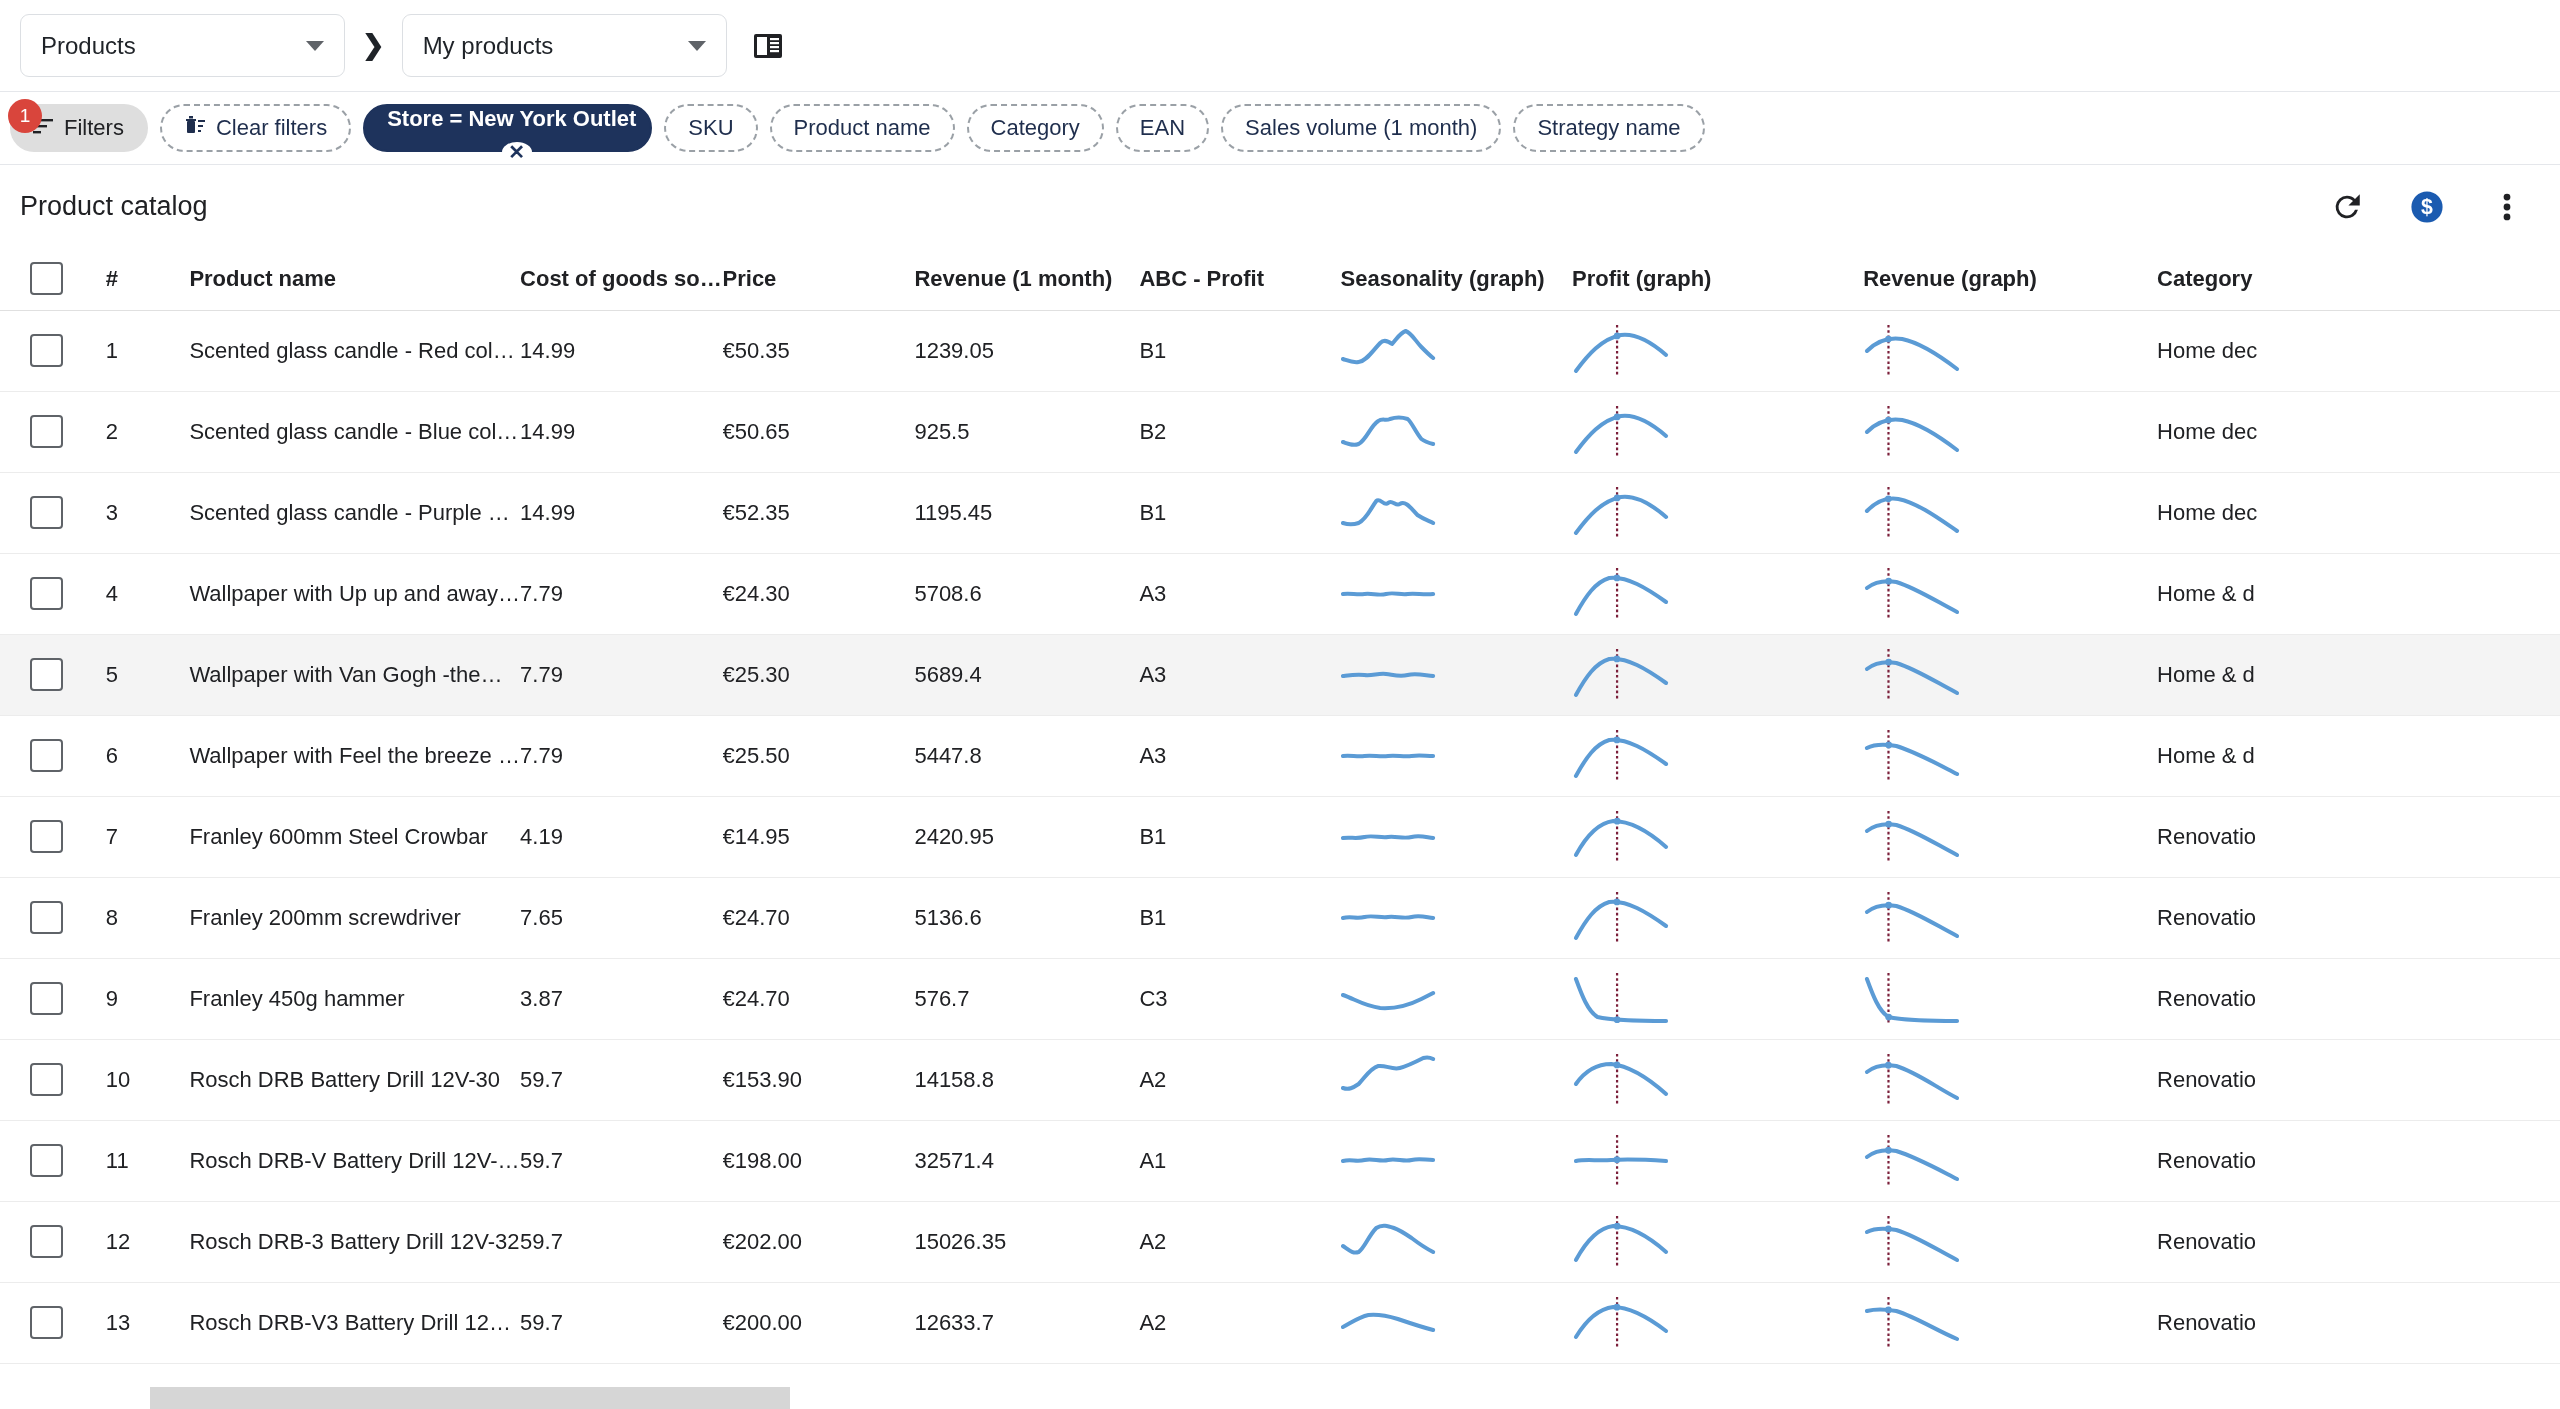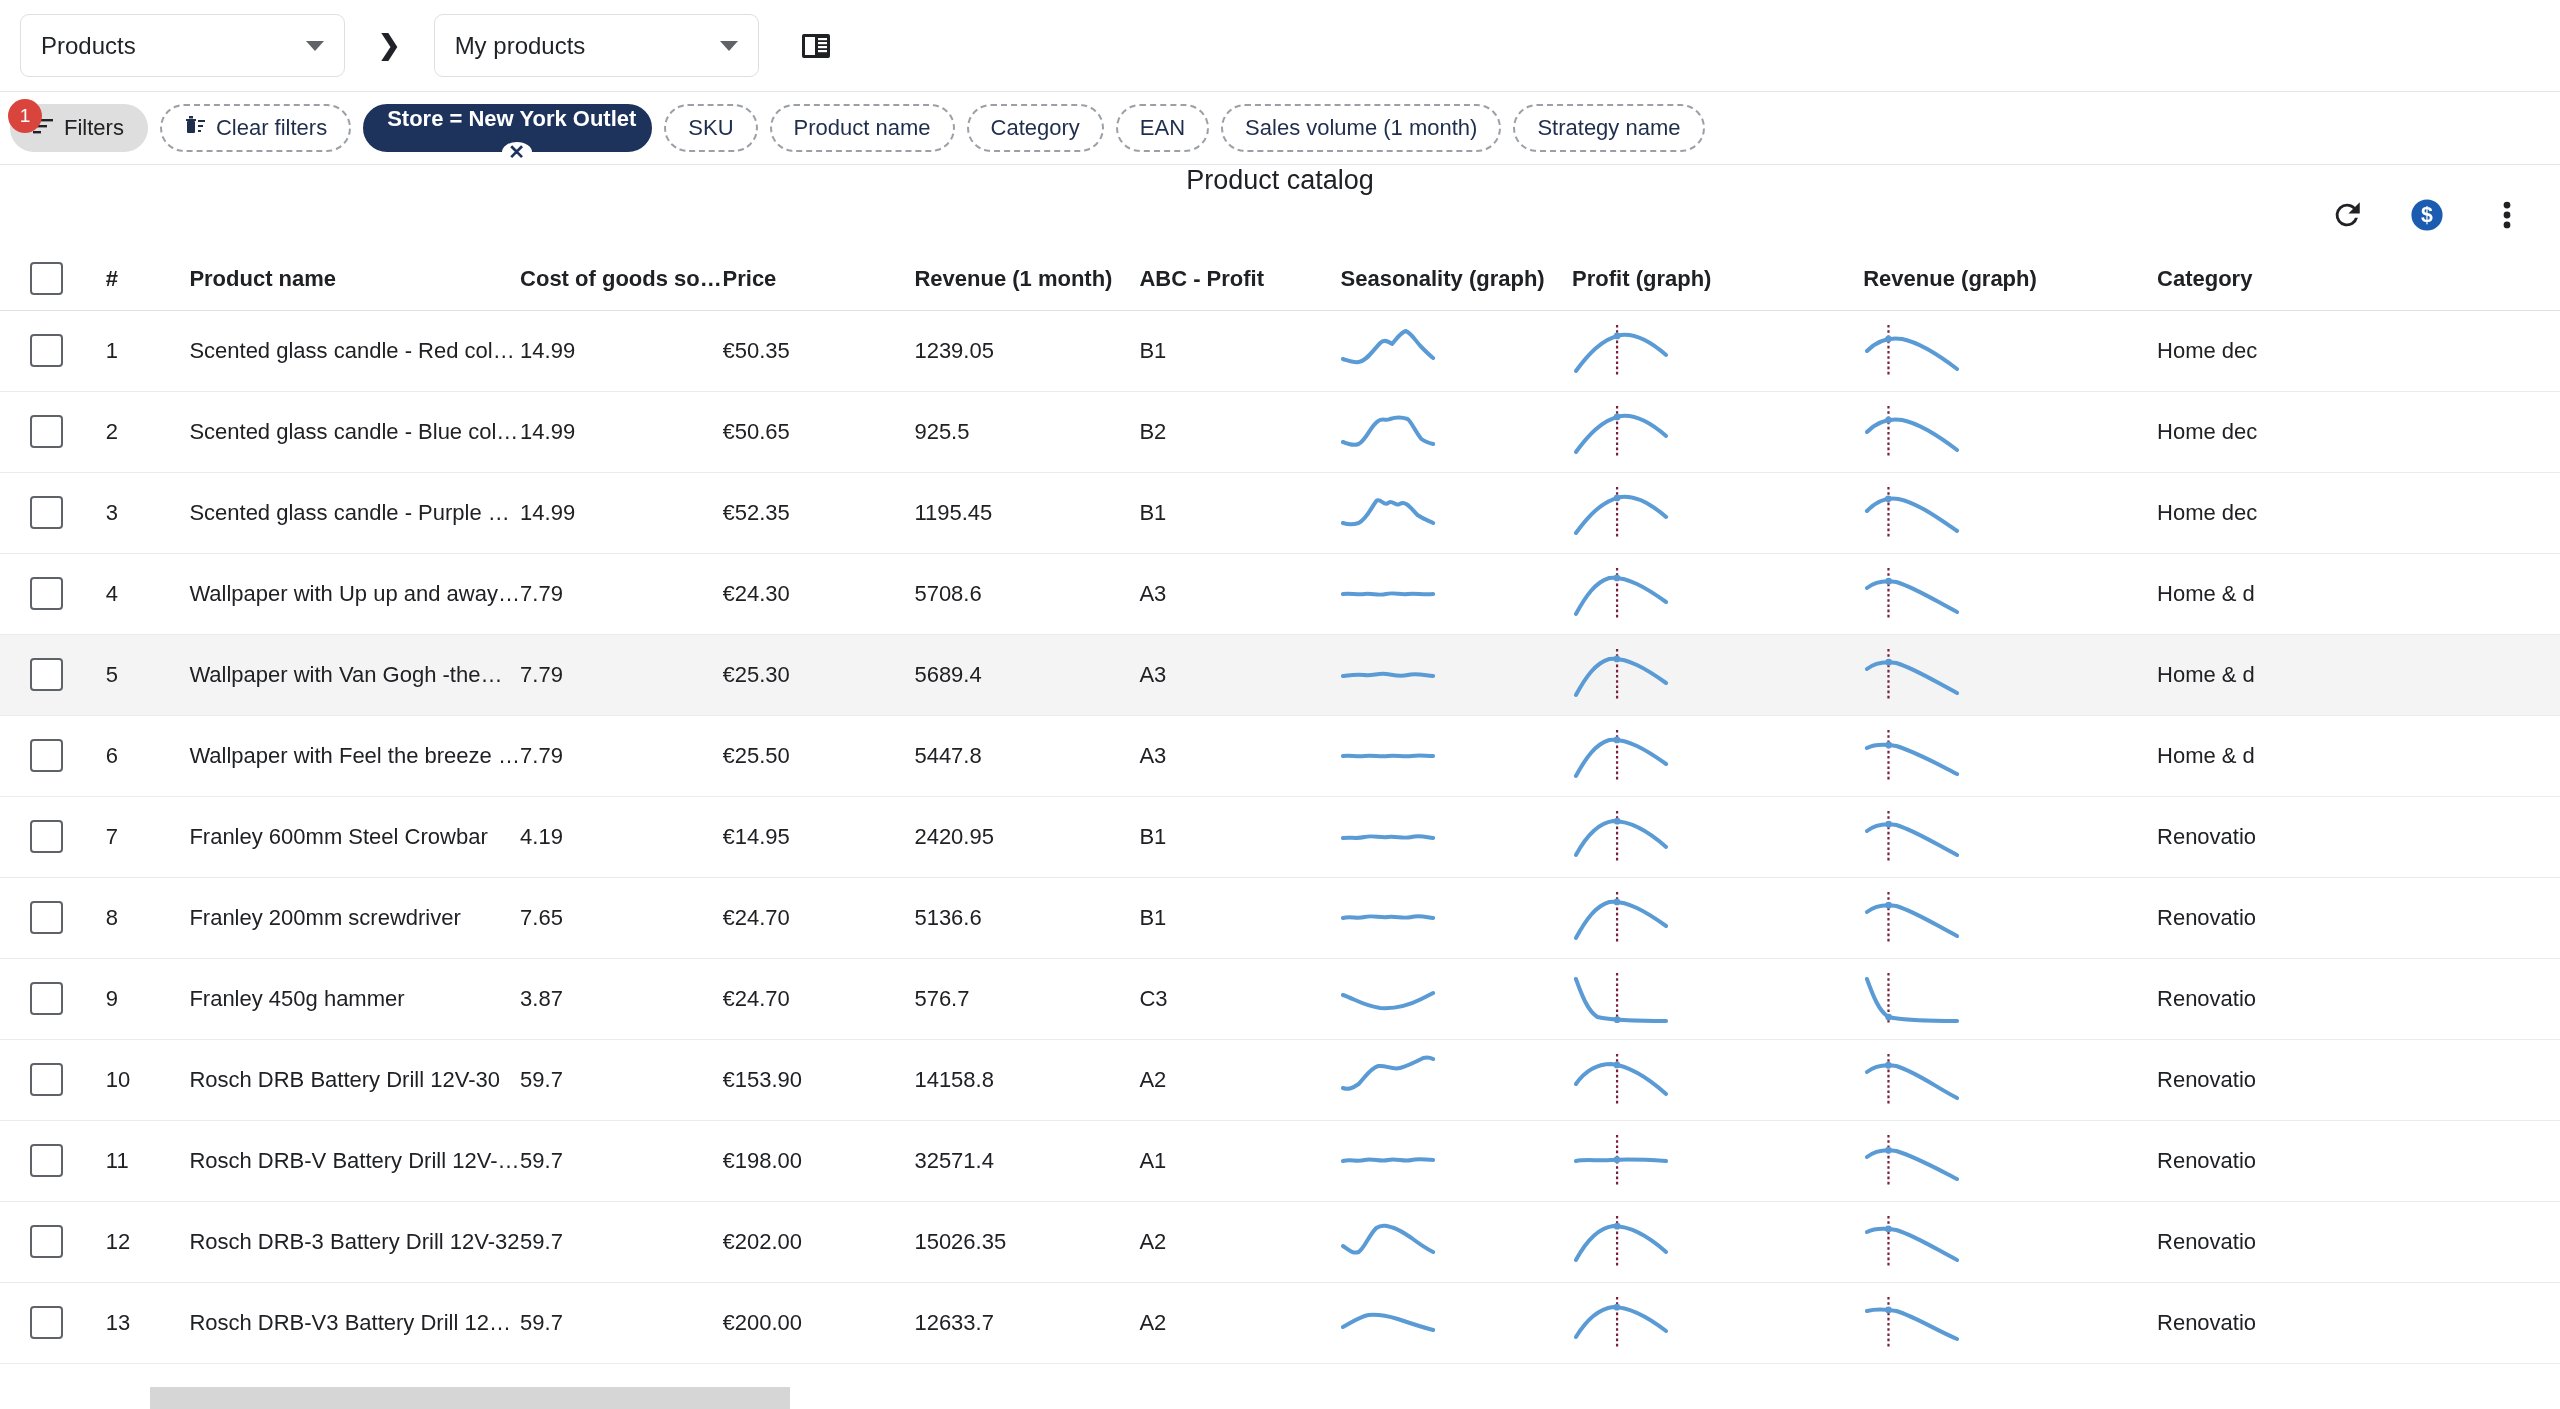--- a/index.html
+++ b/index.html
@@ -10,21 +10,21 @@
     color: #1f2328;
     overflow: hidden;
   }
 
   
   .topbar {
     height: 92px;
     display: flex;
     align-items: center;
     padding: 0 20px;
-    gap: 16px;
+    gap: 0;
     border-bottom: 1px solid #e5e7eb;
     background: #fff;
   }
   .select-box {
     height: 63px;
     min-width: 325px;
     border: 1px solid #dcdfe3;
     border-radius: 9px;
     background: #fff;
     display: flex;
@@ -127,21 +127,20 @@
     line-height: 1;
   }
 
   
   .catalog-head {
     height: 83px;
     display: flex;
     align-items: center;
     padding: 0 20px;
     background: #fff;
-    flex-direction: column;
   }
   .catalog-title {
     font-size: 27px;
     color: #202124;
     font-weight: 400;
   }
   .head-actions {
     margin-left: auto;
     display: flex;
     align-items: center;

